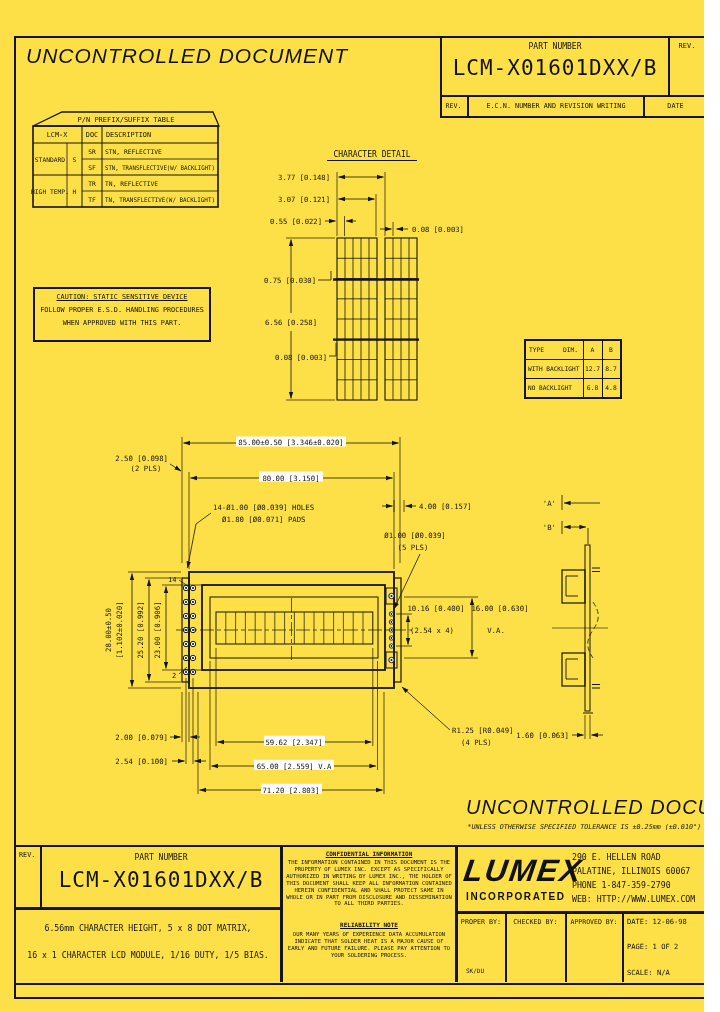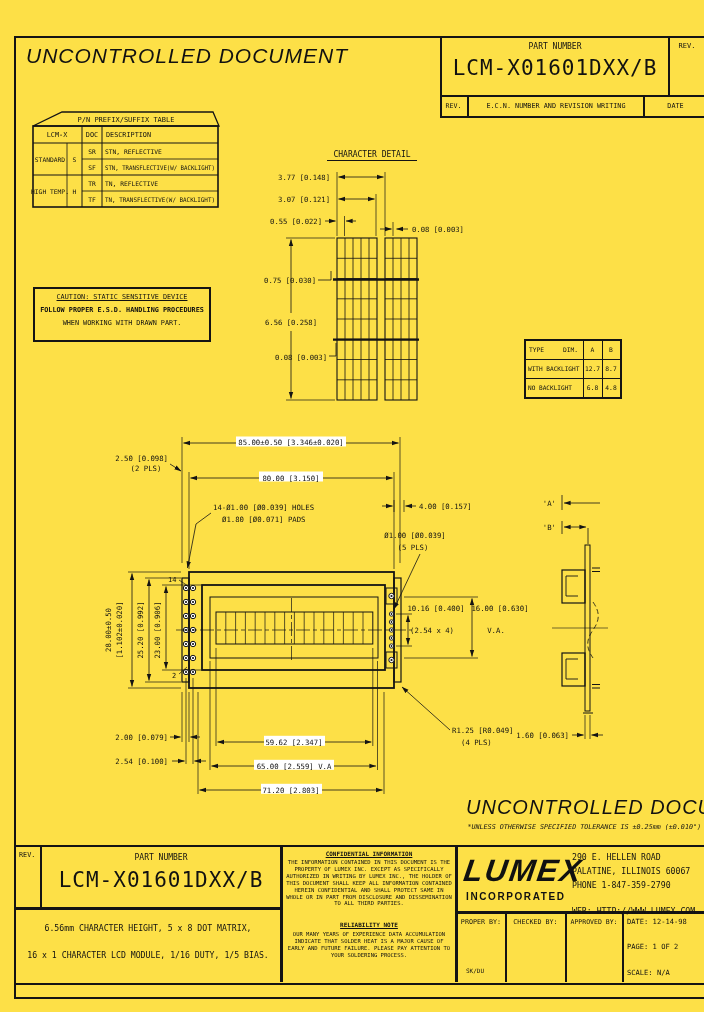--- a/index.html
+++ b/index.html
@@ -57,22 +57,22 @@
     <text x="50" y="194" text-anchor="middle" font-size="6.3">HIGH TEMP.</text>
     <text x="74.5" y="194" text-anchor="middle" font-size="6.3">H</text>
     <text x="92" y="185.5" text-anchor="middle" font-size="6.3">TR</text>
     <text x="105" y="185.5" font-size="6.3">TN, REFLECTIVE</text>
     <text x="92" y="201.5" text-anchor="middle" font-size="6.3">TF</text>
     <text x="105" y="201.5" font-size="6.3" textLength="110" lengthAdjust="spacingAndGlyphs">TN, TRANSFLECTIVE(W/ BACKLIGHT)</text>
   </svg>
 
   <div class="bx" style="left:33px;top:287px;width:178px;height:55px;border-width:2.2px;">
     <div class="abs c u nw" style="left:0;top:4px;width:100%;font-size:6.8px;">CAUTION: STATIC SENSITIVE DEVICE</div>
-    <div class="abs c nw" style="left:0;top:17px;width:100%;font-size:6.8px;font-weight:bold;">FOLLOW PROPER E.S.D. HANDLING PROCEDURES</div>
-    <div class="abs c nw" style="left:0;top:30px;width:100%;font-size:6.8px;">WHEN WORKING WITH DRAWN PART.</div>
+    <div class="abs c nw" style="left:0;top:17px;width:100%;font-size:6.8px;">FOLLOW PROPER E.S.D. HANDLING PROCEDURES</div>
+    <div class="abs c nw" style="left:0;top:30px;width:100%;font-size:6.8px;">WHEN APPROVED WITH THIS PART.</div>
   </div>
 
   <svg style="left:250px;top:140px;" width="230" height="290" viewBox="250 140 230 290">
     <defs>
       <marker id="arB" viewBox="0 0 10 8" markerWidth="9" markerHeight="7" refX="9.5" refY="4" orient="auto-start-reverse">
         <path d="M0,0.8 L10,4 L0,7.2 Z" fill="#141414"></path>
       </marker>
     </defs>
     <text x="372" y="157" text-anchor="middle" font-size="8">CHARACTER DETAIL</text>
     <path class="ln" stroke-width="1.1" d="M327,160.5 H417"></path>
@@ -283,24 +283,24 @@
     <div class="abs c u" style="left:270px;top:3px;width:166px;font-size:6px;font-weight:bold;">CONFIDENTIAL INFORMATION</div>
     <div class="abs c" style="left:269px;top:12px;width:168px;font-size:5.5px;line-height:6.9px;">THE INFORMATION CONTAINED IN THIS DOCUMENT IS THE PROPERTY OF LUMEX INC.  EXCEPT AS SPECIFICALLY AUTHORIZED IN WRITING BY LUMEX INC., THE HOLDER OF THIS DOCUMENT SHALL KEEP ALL INFORMATION CONTAINED HEREIN CONFIDENTIAL AND SHALL PROTECT SAME IN WHOLE OR IN PART FROM DISCLOSURE AND DISSEMINATION TO ALL THIRD PARTIES.</div>
     <div class="abs c u" style="left:270px;top:74px;width:166px;font-size:6px;font-weight:bold;">RELIABILITY NOTE</div>
     <div class="abs c" style="left:269px;top:84px;width:168px;font-size:5.5px;line-height:6.9px;">OUR MANY YEARS OF EXPERIENCE DATA ACCUMULATION INDICATE THAT SOLDER HEAT IS A MAJOR CAUSE OF EARLY AND FUTURE FAILURE.  PLEASE PAY ATTENTION TO YOUR SOLDERING PROCESS.</div>
 
     <div class="abs nw" style="left:448px;top:6px;font-family:'Liberation Sans',sans-serif;font-style:italic;font-weight:bold;font-size:31px;letter-spacing:2px;transform:skewX(-8deg);">LUMEX</div>
     <div class="abs nw" style="left:450px;top:44px;font-family:'Liberation Sans',sans-serif;font-weight:bold;font-size:10px;letter-spacing:1.6px;">INCORPORATED</div>
     <div class="abs nw" style="left:556px;top:5px;font-size:8.2px;">290 E. HELLEN ROAD</div>
     <div class="abs nw" style="left:556px;top:19px;font-size:8.2px;">PALATINE, ILLINOIS  60067</div>
     <div class="abs nw" style="left:556px;top:33px;font-size:8.2px;">PHONE  1-847-359-2790</div>
-    <div class="abs nw" style="left:556px;top:47px;font-size:8.2px;margin-top:12px;">WEB: HTTP://WWW.LUMEX.COM</div>
+    <div class="abs nw" style="left:556px;top:47px;font-size:8.2px;">WEB: HTTP://WWW.LUMEX.COM</div>
 
     <div class="abs c nw" style="left:441px;top:71px;width:48px;font-size:6.7px;">PROPER BY:</div>
     <div class="abs nw" style="left:450px;top:120px;font-size:6px;">SK/DU</div>
     <div class="abs c nw" style="left:490px;top:71px;width:59px;font-size:6.7px;">CHECKED BY:</div>
     <div class="abs c nw" style="left:550px;top:71px;width:56px;font-size:6.5px;">APPROVED BY:</div>
-    <div class="abs nw" style="left:611px;top:70px;font-size:7.1px;">DATE: 12-14-98</div>
+    <div class="abs nw" style="left:611px;top:70px;font-size:7.1px;">DATE: 12-06-98</div>
     <div class="abs nw" style="left:611px;top:95px;font-size:7.1px;">PAGE:  1 OF 2</div>
     <div class="abs nw" style="left:611px;top:121px;font-size:7.1px;">SCALE:  N/A</div>
   </div>
 
 </div>
 
 </body></html>

